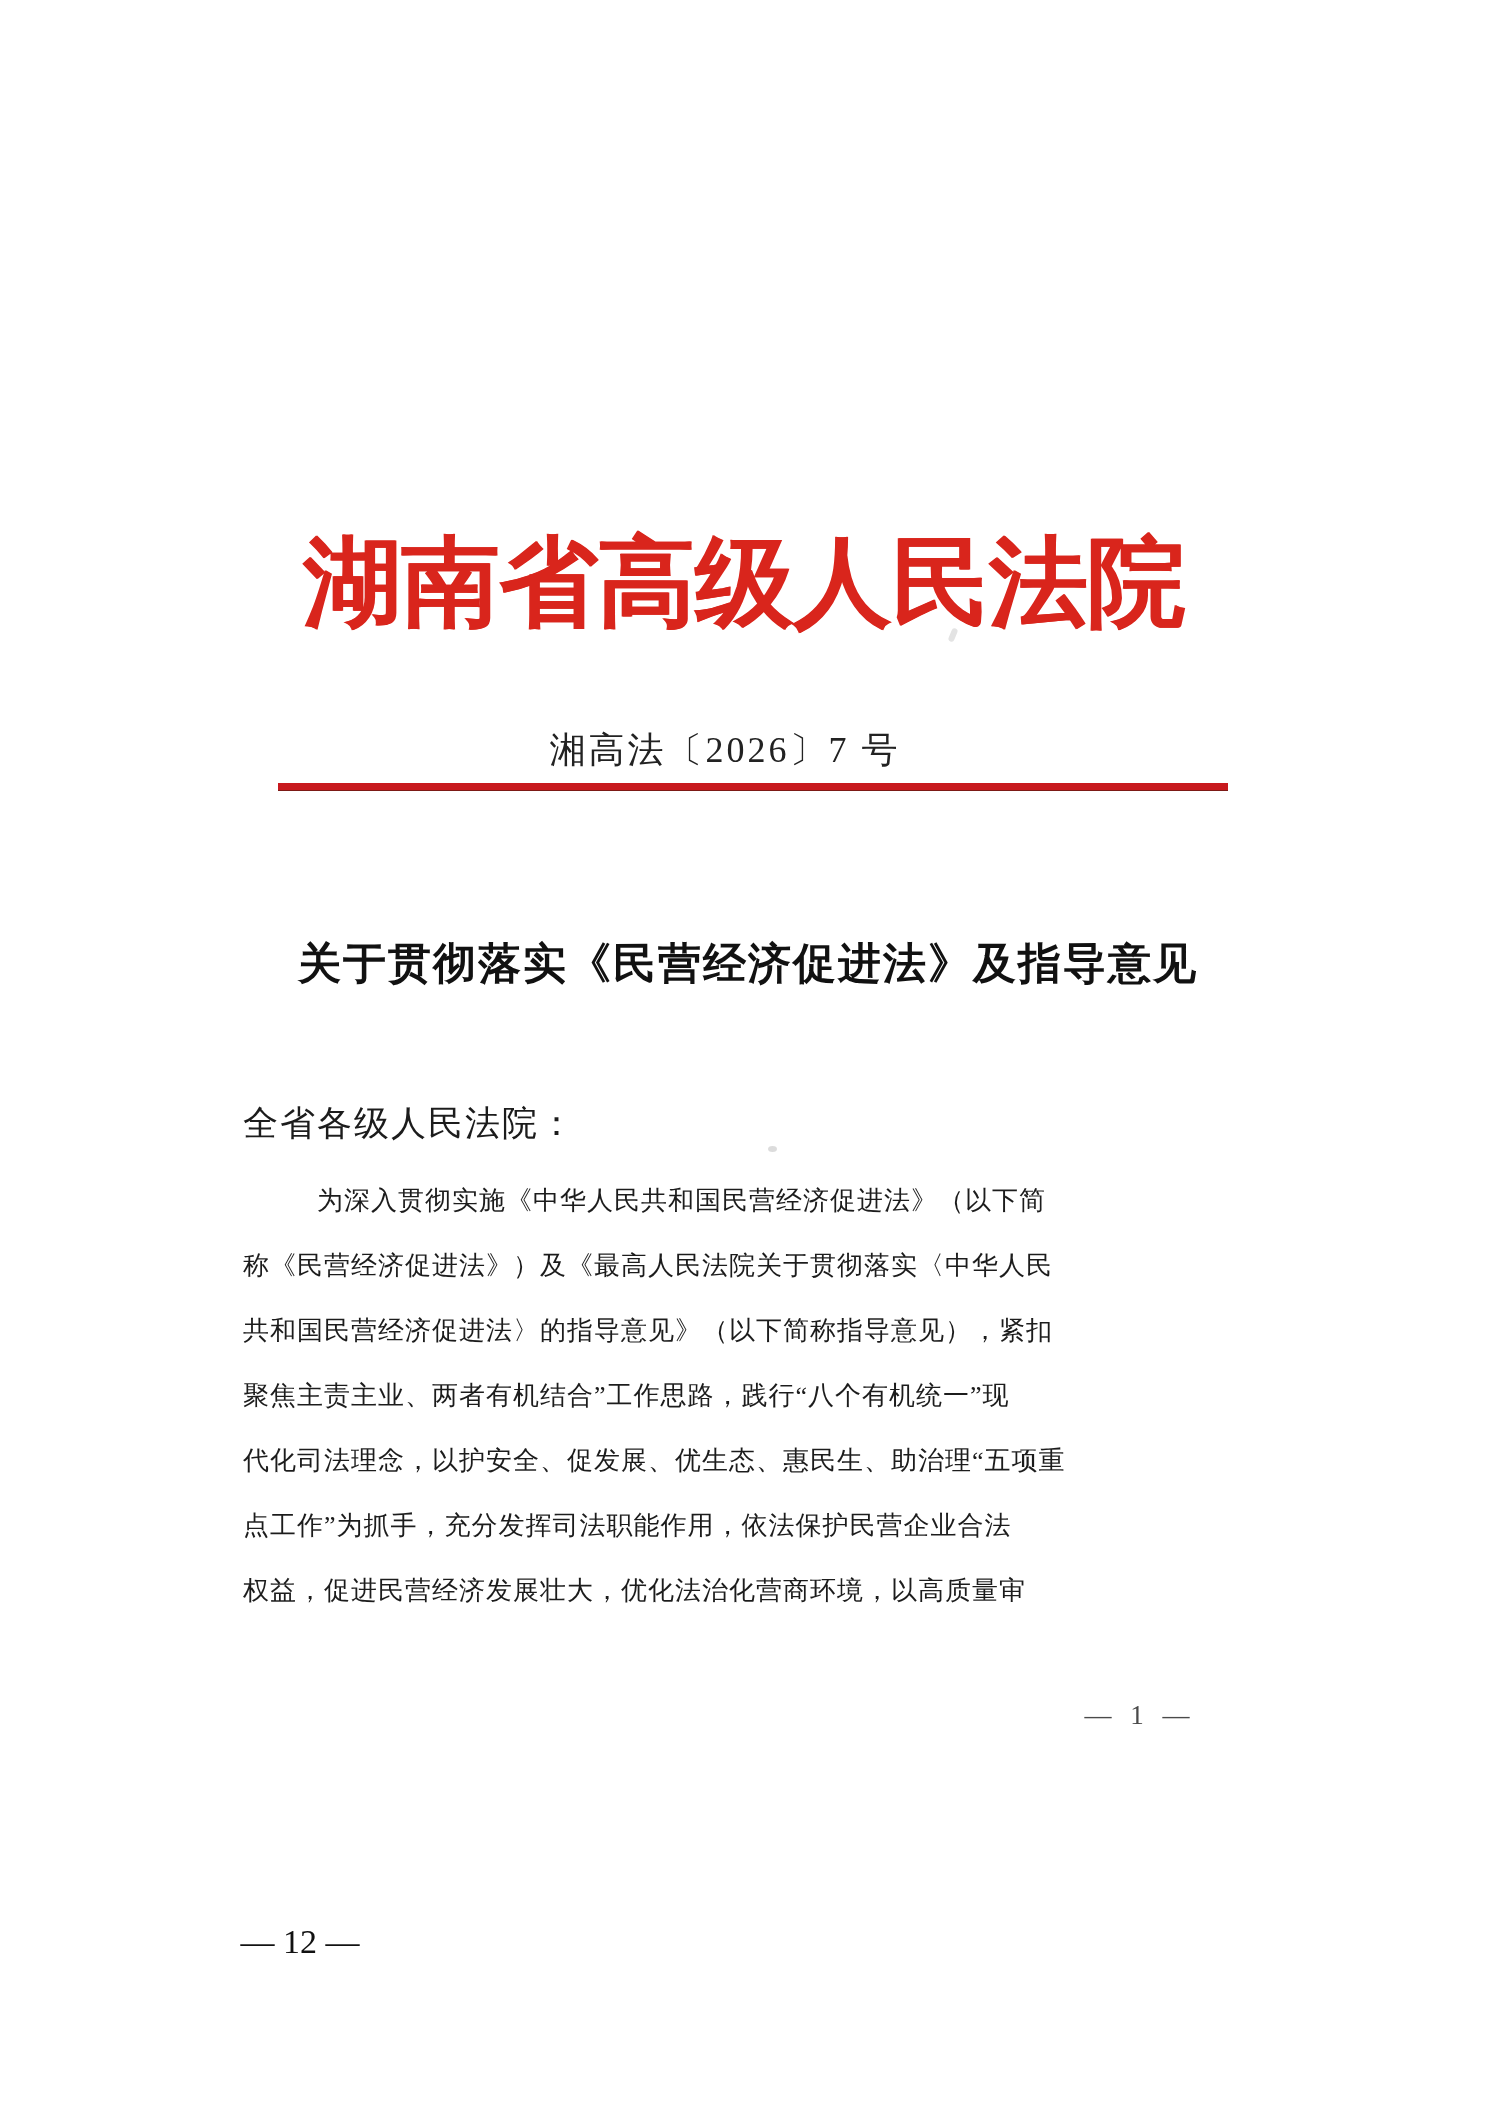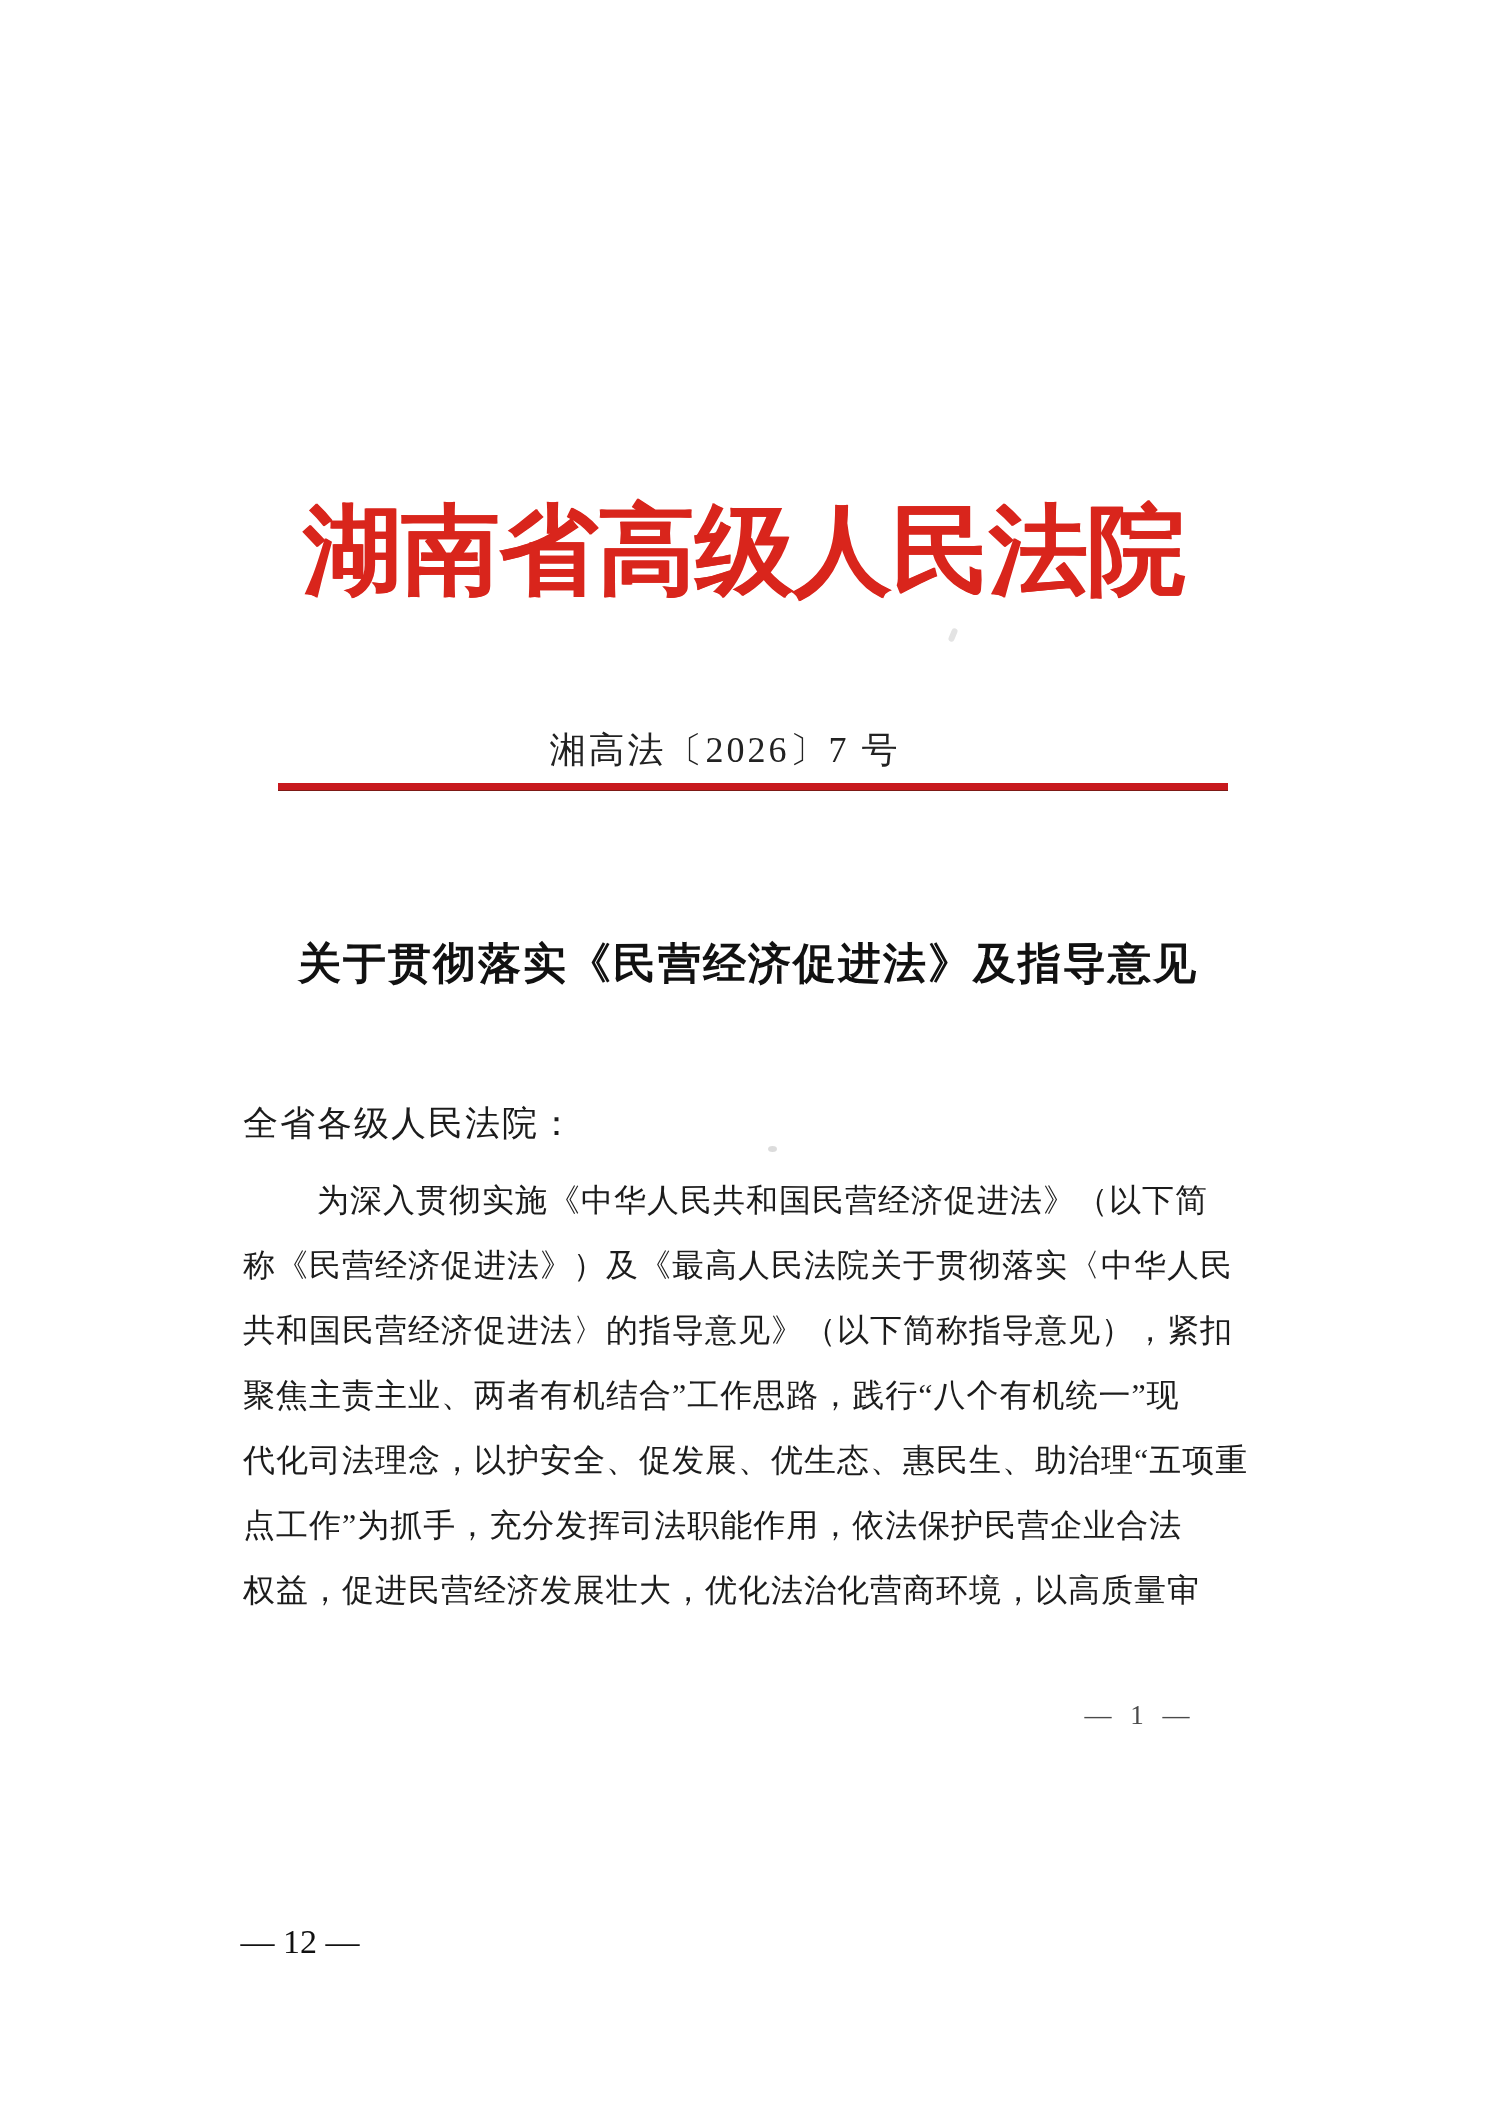--- a/index.html
+++ b/index.html
@@ -12,21 +12,21 @@
     width: 1487px;
     height: 2102px;
     background: #ffffff;
     overflow: hidden;
     font-family: "Liberation Serif", "DejaVu Serif", serif;
     color: #1c1c1c;
   }
   .org-name {
     position: absolute;
     left: 254px;
-    top: 476px;
+    top: 508px;
     width: 980px;
     text-align: center;
     font-size: 98px;
     line-height: 150px;
     font-weight: 900;
     letter-spacing: 0px;
     color: #d9251c;
     white-space: nowrap;
     text-shadow: 1px 0 0 #d9251c;
   }
@@ -72,21 +72,21 @@
     line-height: 44px;
     letter-spacing: 2px;
     white-space: nowrap;
     color: #1c1c1c;
   }
   .body-text {
     position: absolute;
     left: 243px;
     top: 1168px;
     width: 1060px;
-    font-size: 32px;
+    font-size: 26px;
     line-height: 65px;
     letter-spacing: 1px;
     color: #1c1c1c;
   }
   .body-text .line { white-space: nowrap; }
   .body-text .indent { padding-left: 74px; }
   .page-num-inner {
     position: absolute;
     left: 1020px;
     top: 1700px;

